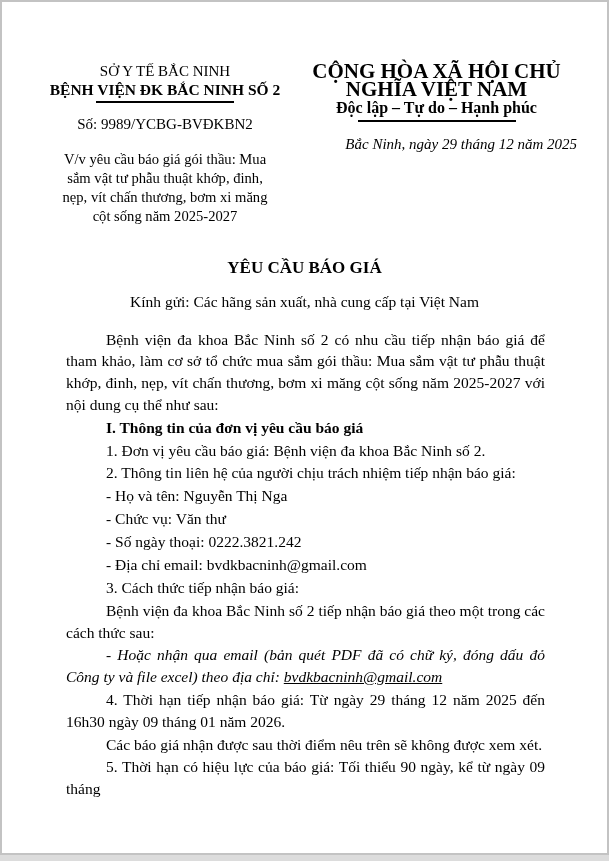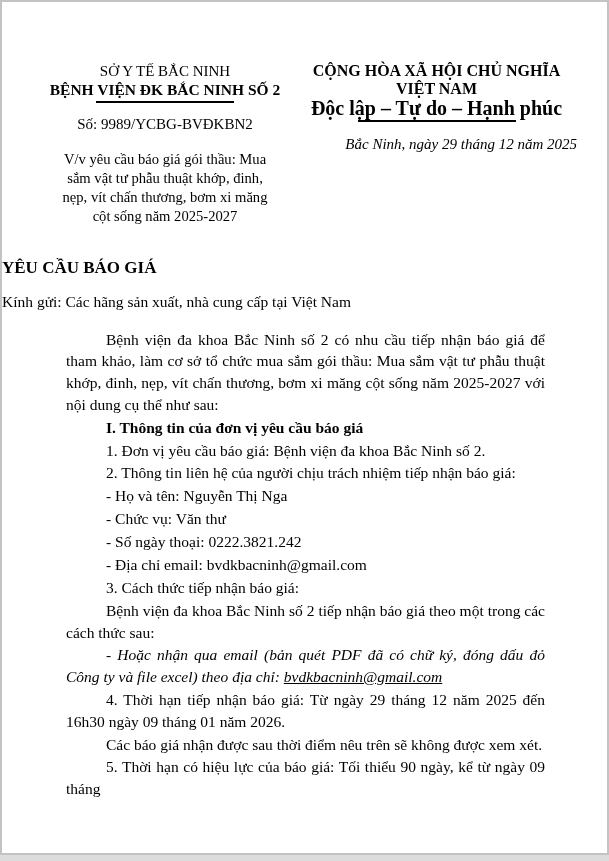--- a/index.html
+++ b/index.html
@@ -23,26 +23,26 @@
   .header-row { display: flex; padding: 0 28px 0 34px; }
   .header-left { width: 258px; text-align: center; flex: 0 0 auto; }
   .header-right { flex: 1 1 auto; text-align: center; }
   .org-parent { font-size: 15px; line-height: 18px; }
   .org-name { font-size: 15.5px; font-weight: bold; line-height: 19px; }
   .rule { height: 1.5px; background: #000; margin: 2px auto 0 auto; }
   .rule-left { width: 138px; }
   .rule-right { width: 158px; }
   .doc-number { font-size: 15px; margin-top: 12px; line-height: 19px; }
   .doc-subject { font-size: 14.6px; line-height: 19px; width: 214px; margin: 16px auto; }
-  .nat-title { font-size: 16px; font-weight: bold; line-height: 18px; }
-  .nat-motto { font-size: 20px; font-weight: bold; line-height: 20px; }
+  .nat-title { font-size: 21px; font-weight: bold; line-height: 18px; }
+  .nat-motto { font-size: 16px; font-weight: bold; line-height: 20px; }
   .date-line { font-size: 15px; font-style: italic; margin-top: 13px; text-align: right; padding-right: 2px; line-height: 19px; }
 
   
-  .title-block { text-align: left; margin-top: 16px; }
+  .title-block { text-align: center; margin-top: 16px; }
   .doc-title { font-size: 17px; font-weight: bold; line-height: 20px; }
   .tender-title { font-size: 15.6px; font-weight: bold; line-height: 18.5px; max-width: 502px; margin: 1px auto 0 auto; }
   .salutation { font-size: 15.5px; margin-top: 14px; line-height: 20px; }
 
   
   .content { padding: 16px 62px 0 64px; }
   .content p {
     font-size: 15.5px;
     line-height: 21.7px;
     text-indent: 40px;

